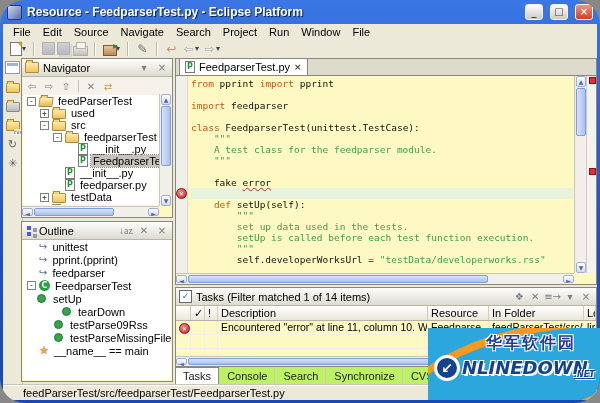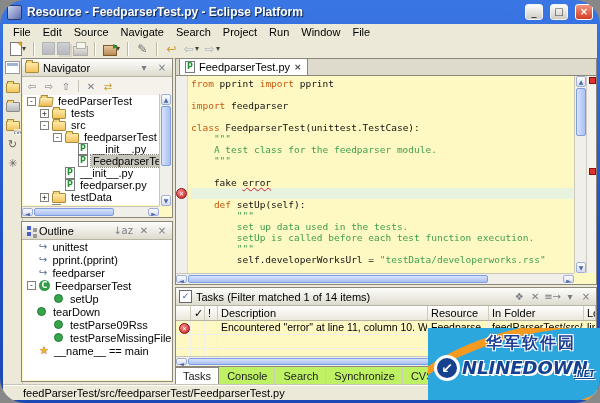--- a/index.html
+++ b/index.html
@@ -59,21 +59,21 @@
   .pbi .grey{background:linear-gradient(#e2e2e2,#b9b9b9);border-color:#8a8a8a;}
   .cvs-shortcut-icon::after{content:"cvs";position:absolute;bottom:-1px;right:-1px;font-size:5px;color:#234;background:#fffa;}
   
   .panel{position:absolute;background:#fef9c3;border:1px solid #8b877b;box-sizing:border-box;}
   .vhead{height:17px;background:linear-gradient(#fdfdfb,#dedbce);border-bottom:1px solid #b9b5a5;
          display:flex;align-items:center;gap:4px;padding:0 3px;font-size:11px;}
   .vtitle{flex:1;white-space:nowrap;overflow:hidden;}
   .vti{min-width:14px;height:14px;display:inline-flex;align-items:center;justify-content:center;
        font-family:"DejaVu Sans",sans-serif;font-size:10px;color:#7b7b85;}
   .vti.link-editor-icon{color:#c8a030;}
-  .vti.sort-icon{font-size:10px;letter-spacing:0;}
+  .vti.sort-icon{font-size:10px;letter-spacing:0;font-family:Liberation Serif, serif;}
   .vtoolbar{height:18px;background:#f4f2ea;border-bottom:1px solid #d8d5c8;display:flex;align-items:center;padding:0 3px;gap:3px;}
   .vsep{width:1px;height:12px;background:#c9c5b8;margin:0 2px;}
   .ic-nav-view{width:12px;height:9px;}
   .ic-outline-view{width:4px;height:4px;background:#4a5fd0;box-shadow:0 6px 0 #4a5fd0,6px 2px 0 #999,6px 8px 0 #999;margin:0 4px 6px 2px;}
   .ic-tasks-view{width:11px;height:11px;border:1px solid #667;background:#fff;color:#2a58c8;
        font:bold 9px/10px "DejaVu Sans",sans-serif;text-align:center;}
   
   .tree{position:absolute;overflow:hidden;background:#fff;}
   .trow{height:12px;display:flex;align-items:center;gap:3px;white-space:nowrap;}
   .trow.sel .tlabel{background:#c6c3ba;outline:1px dotted #8a877c;}
@@ -228,21 +228,21 @@
           </div>
         <div class="tree" id="nav-tree" style="left:1px;right:13px;top:36px;bottom:12px;">
             <div class="trow" style="padding-left: 4px;">
               <span class="twisty">-</span>
               <span class="ticon project-folder-icon"></span>
               <span class="tlabel">feedParserTest</span>
             </div>
             <div class="trow" style="padding-left: 17px;">
               <span class="twisty">+</span>
               <span class="ticon folder-icon"></span>
-              <span class="tlabel">tests</span>
+              <span class="tlabel">used</span>
             </div>
             <div class="trow" style="padding-left: 17px;">
               <span class="twisty">-</span>
               <span class="ticon folder-icon"></span>
               <span class="tlabel">src</span>
             </div>
             <div class="trow" style="padding-left: 30px;">
               <span class="twisty">-</span>
               <span class="ticon folder-icon"></span>
               <span class="tlabel">feedparserTest</span>
@@ -312,26 +312,26 @@
             <div class="trow" style="padding-left: 4px; height: 13px;">
               <span class="twisty hid"></span>
               <span class="ticon import-icon">↪</span>
               <span class="tlabel">feedparser</span>
             </div>
             <div class="trow" style="padding-left: 4px; height: 13px;">
               <span class="twisty">-</span>
               <span class="ticon class-icon"></span>
               <span class="tlabel">FeedparserTest</span>
             </div>
-            <div class="trow" style="padding-left: 17px; height: 13px;">
+            <div class="trow" style="height: 13px;">
               <span class="twisty hid"></span>
               <span class="ticon method-icon"></span>
               <span class="tlabel">setUp</span>
             </div>
-            <div class="trow" style="padding-left: 0; height: 13px;">
+            <div class="trow" style="padding-left: 25px; height: 13px;">
               <span class="twisty hid"></span>
               <span class="ticon method-icon"></span>
               <span class="tlabel">tearDown</span>
             </div>
             <div class="trow" style="padding-left: 17px; height: 13px;">
               <span class="twisty hid"></span>
               <span class="ticon method-icon"></span>
               <span class="tlabel">testParse09Rss</span>
             </div>
             <div class="trow" style="padding-left: 17px; height: 13px;">

